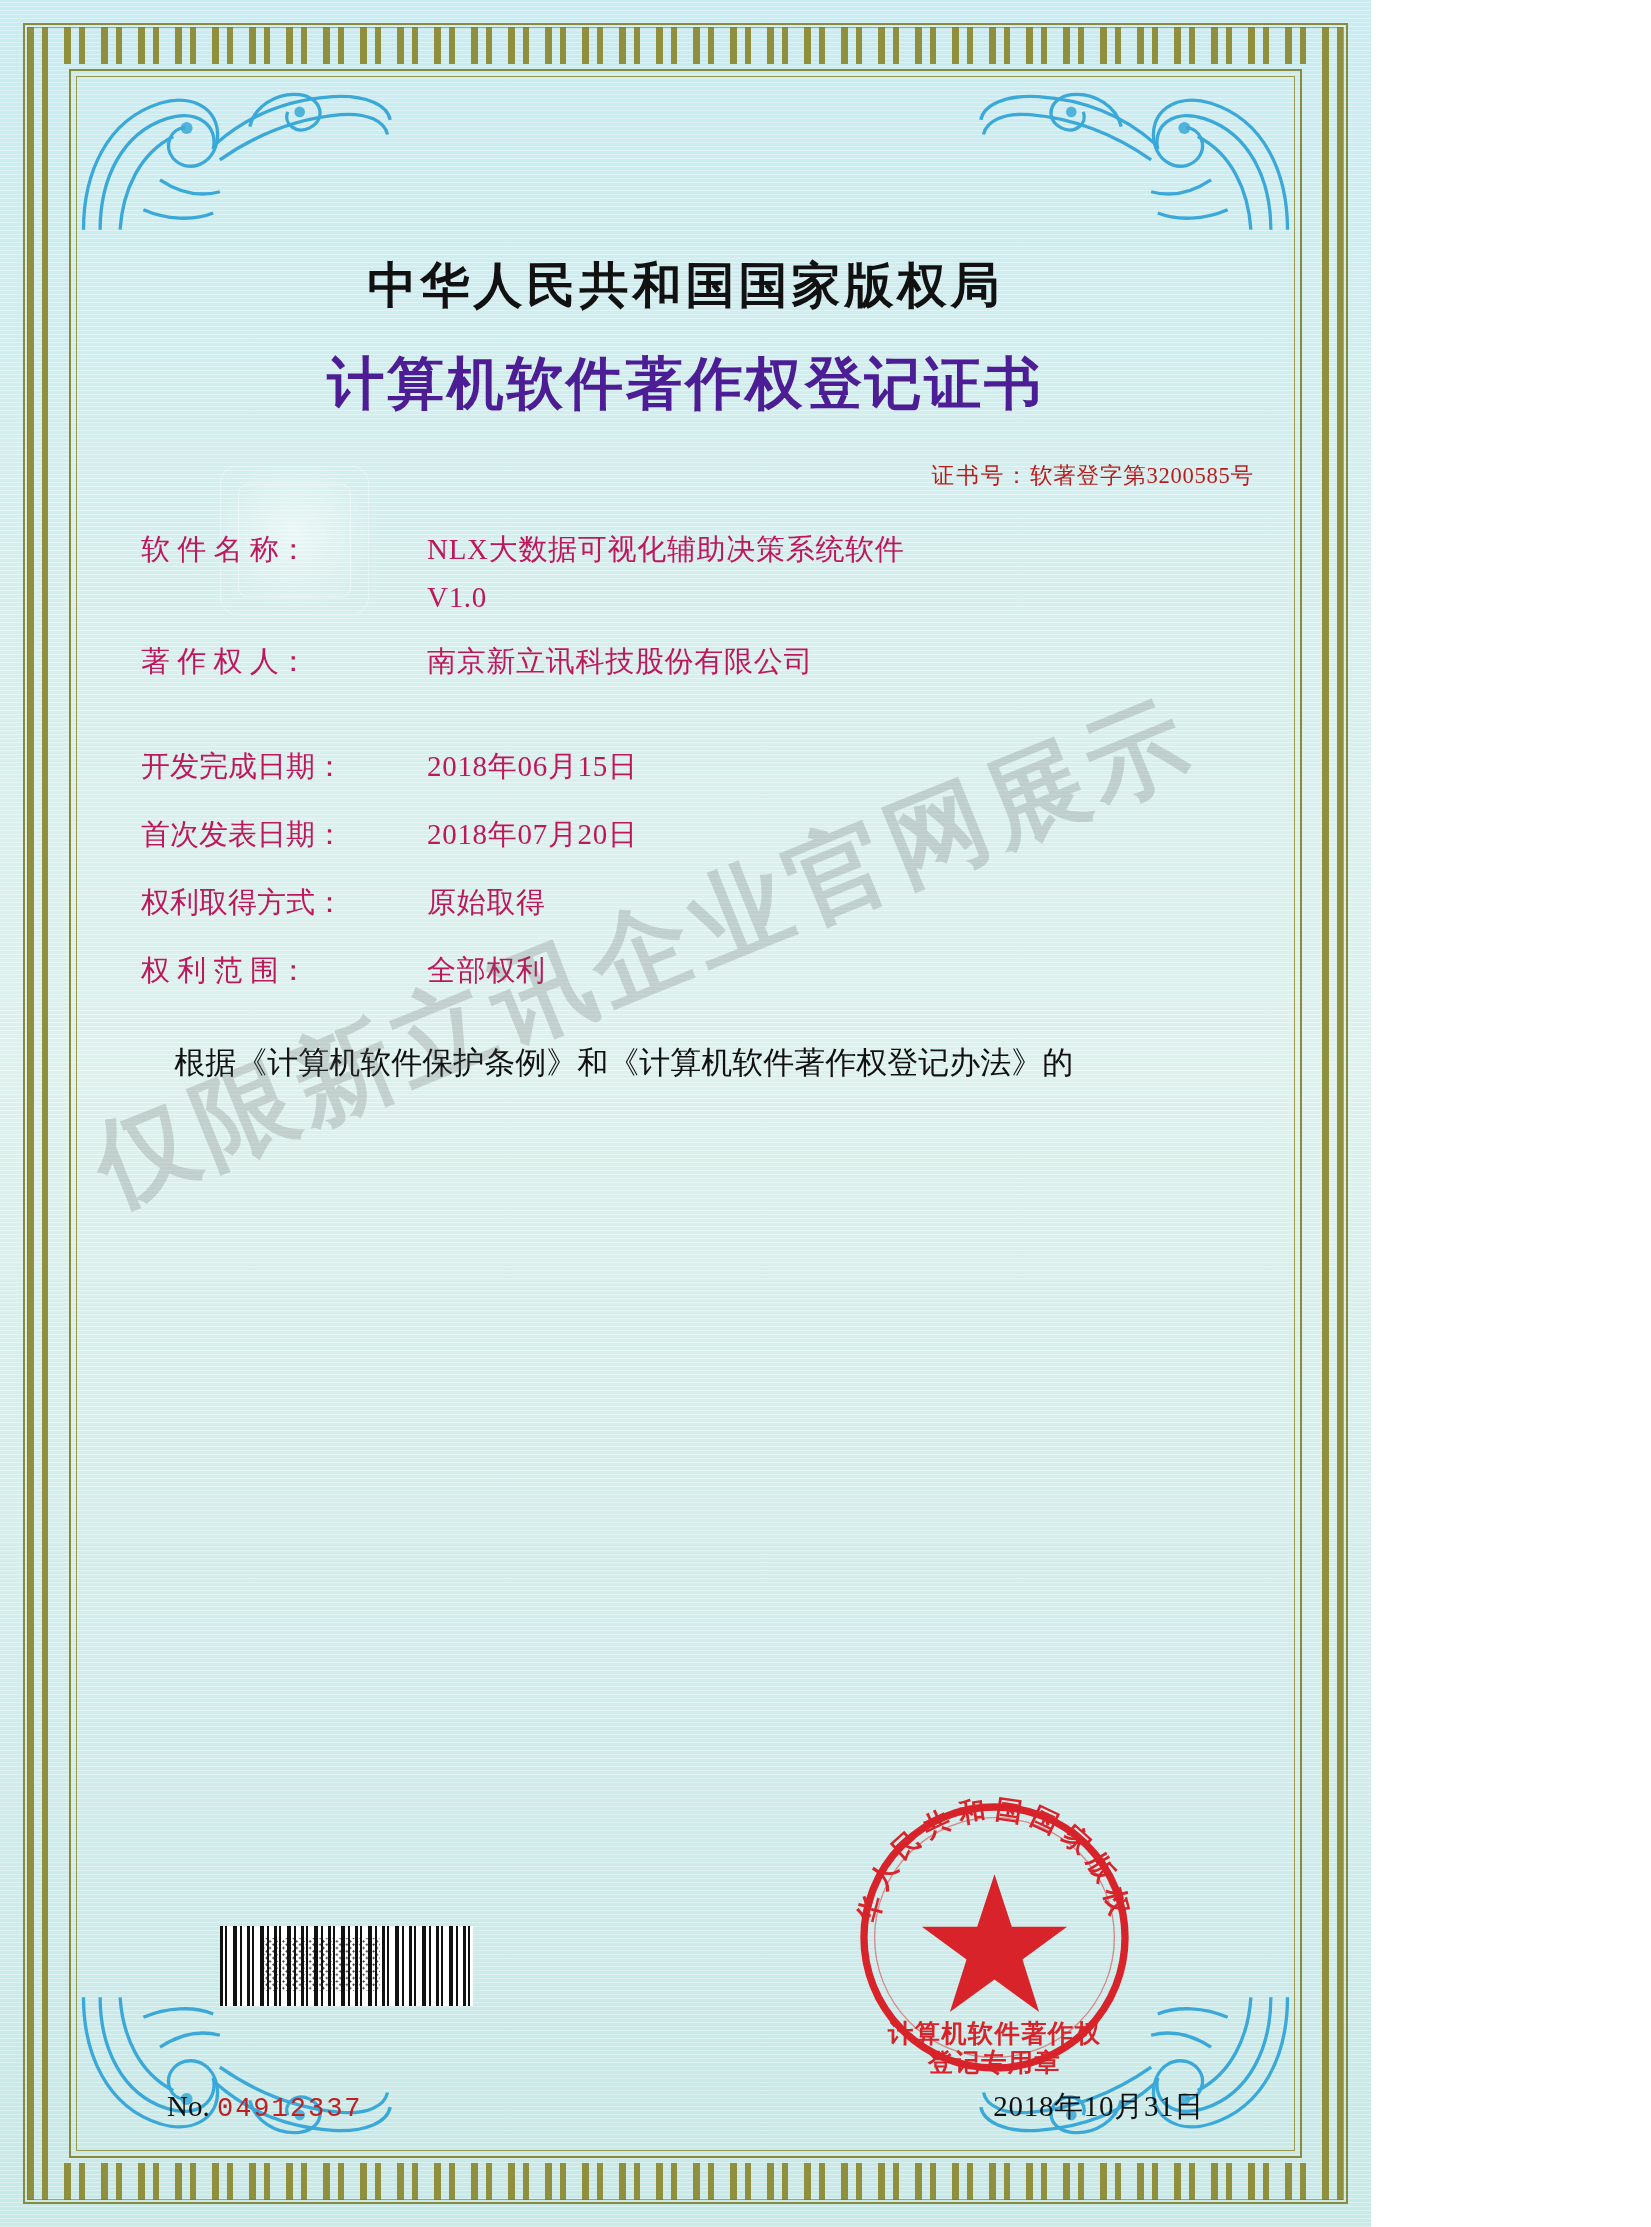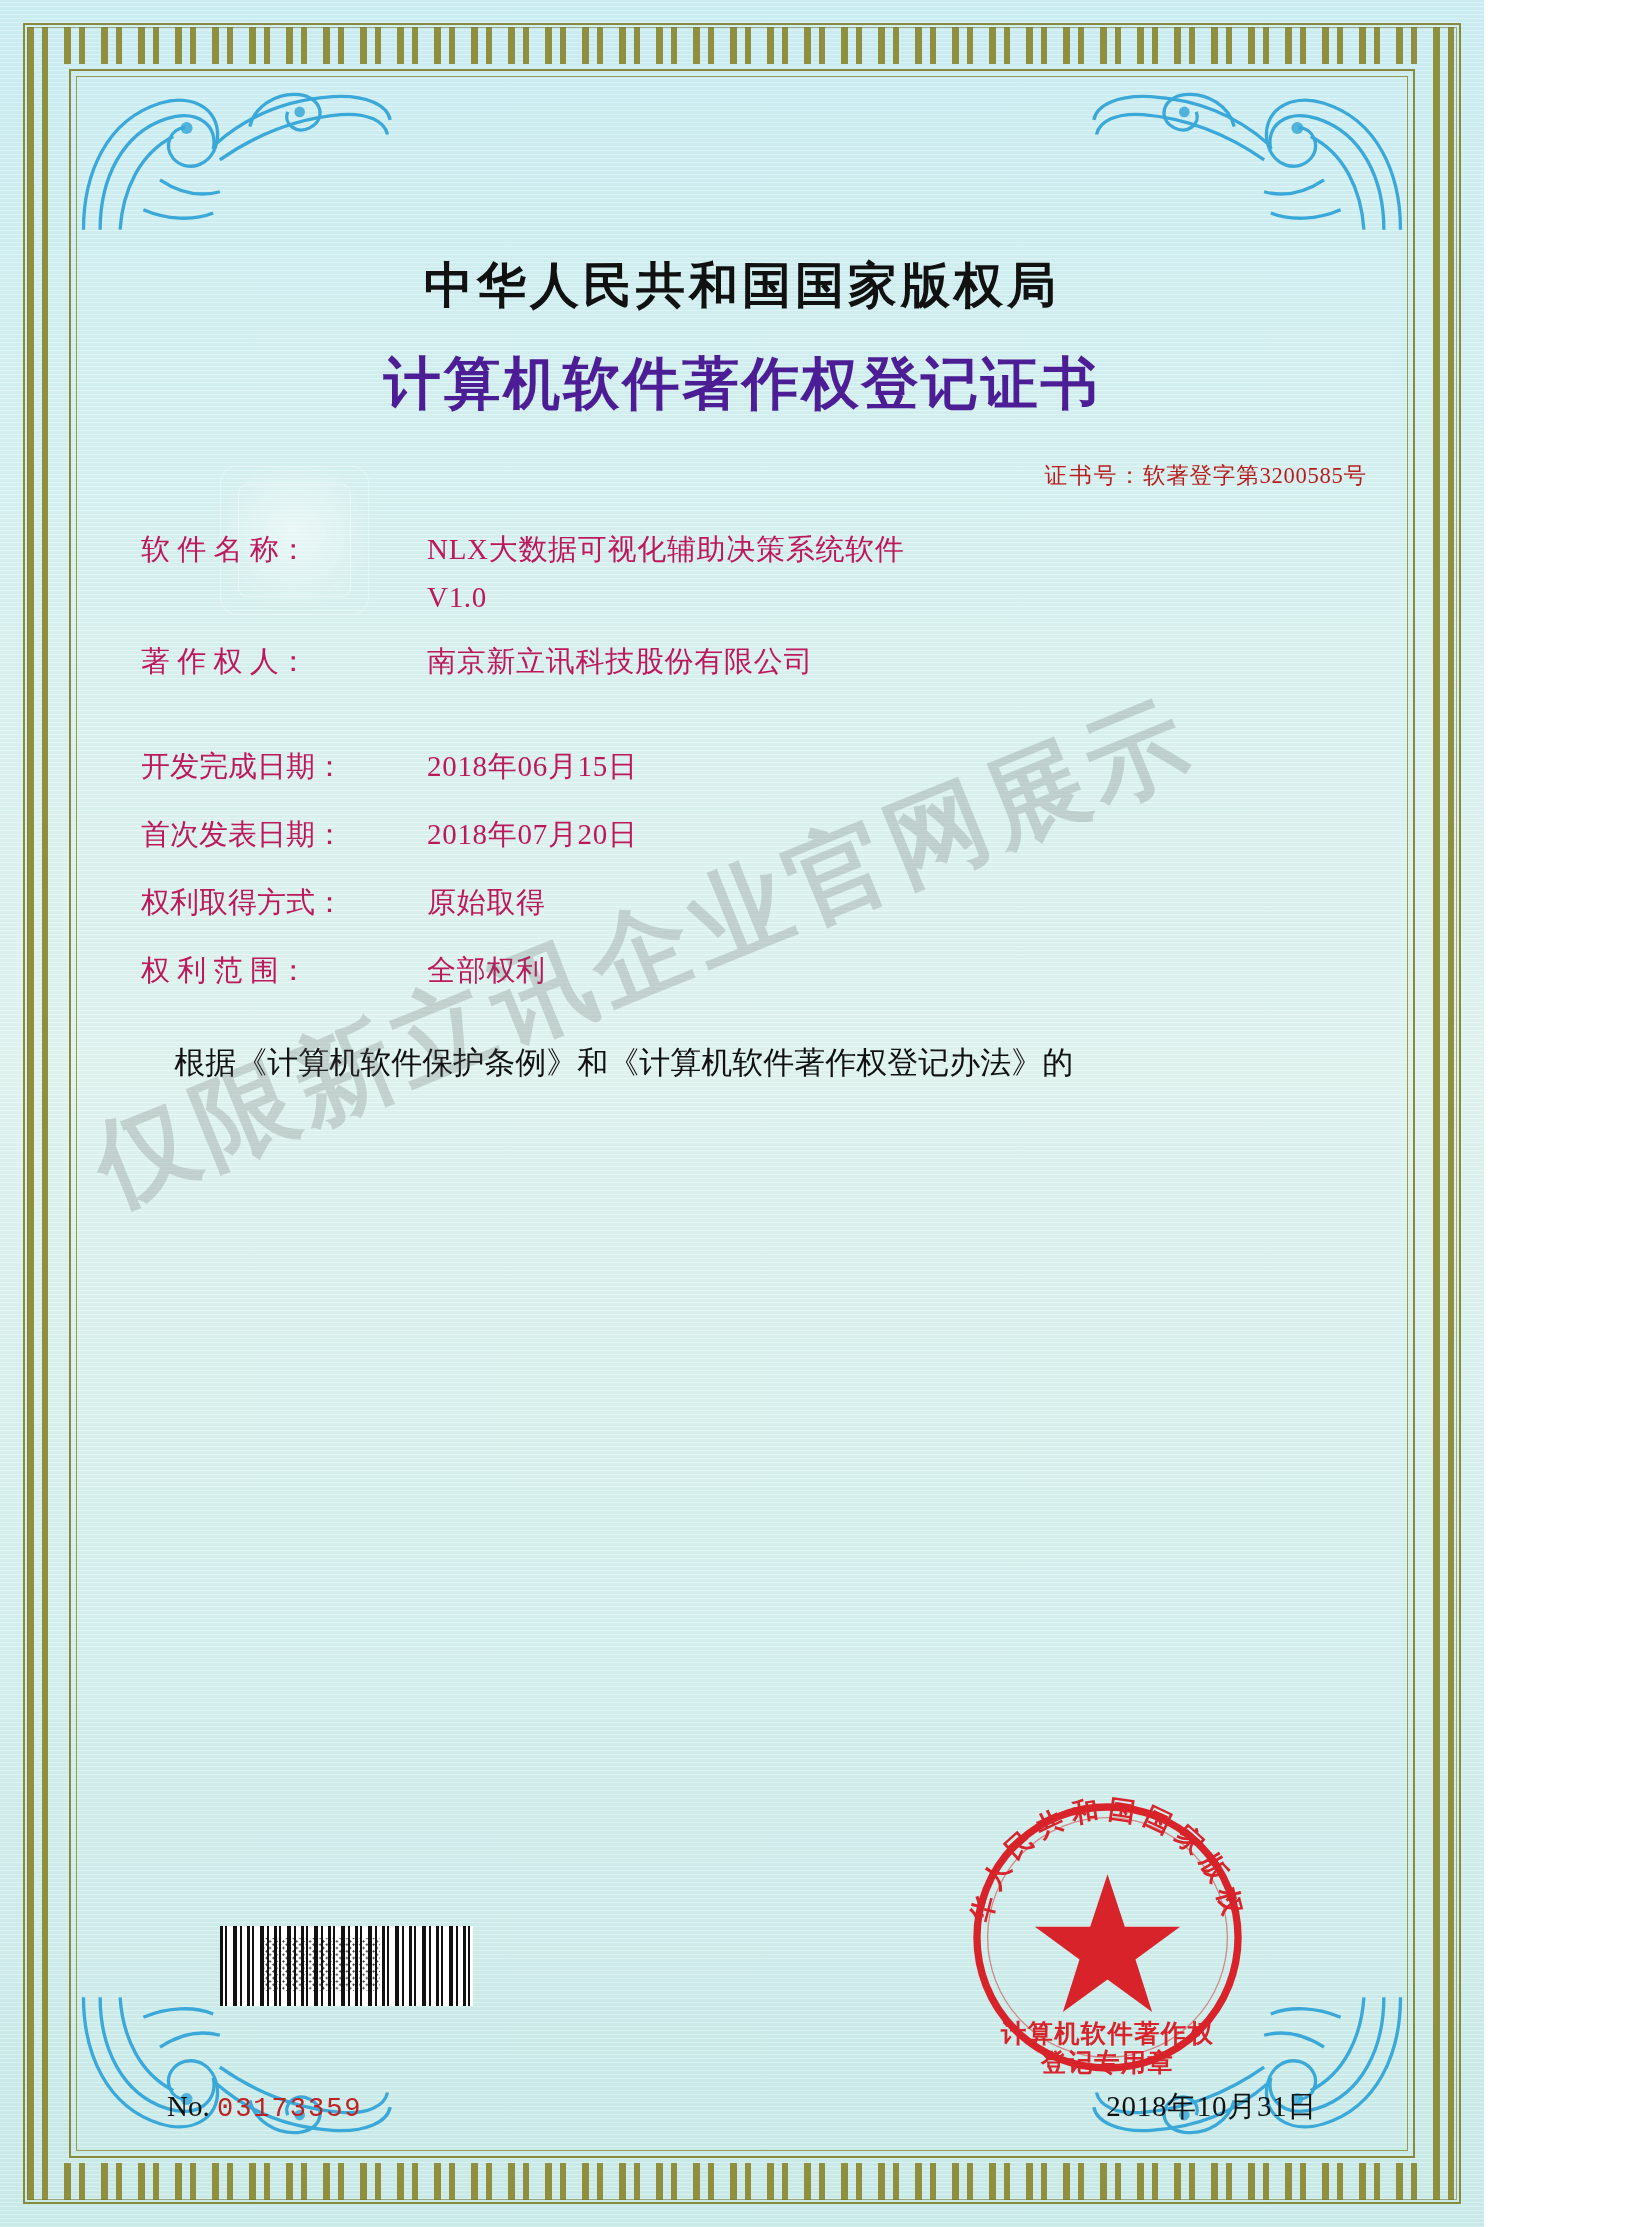--- a/index.html
+++ b/index.html
@@ -5,21 +5,21 @@
   html, body {
     margin: 0;
     padding: 0;
     background: #ffffff;
   }
   body {
     font-family: "Liberation Serif", "DejaVu Serif", serif;
   }
   .page {
     position: relative;
-    width: 1484px;
+    width: 1371px;
     height: 2227px;
     background: #d9f2f2;
     overflow: hidden;
   }
   
   .paper-bg {
     position: absolute;
     inset: 0;
     background:
       linear-gradient(180deg, #cdeef3 0%, #d8f1f0 22%, #e2f4ef 48%, #d7f0ee 72%, #cbebe9 100%);
@@ -406,21 +406,21 @@
       </text>
       <polygon fill="#d8232a" points="235,140 261,219 344,219 277,268 302,347 235,298 168,347 193,268 126,219 209,219"></polygon>
       <text x="235" y="392" text-anchor="middle" font-family="'Liberation Serif','DejaVu Serif',serif" font-size="38" font-weight="bold" fill="#d8232a" letter-spacing="2">计算机软件著作权</text>
       <text x="235" y="436" text-anchor="middle" font-family="'Liberation Serif','DejaVu Serif',serif" font-size="38" font-weight="bold" fill="#d8232a" letter-spacing="2">登记专用章</text>
     </svg>
   </div>
 
   <div class="footer">
     <div>
       <span class="no-label">No.</span>
-      <span class="no-value">03173359</span>
+      <span class="no-value">04912337</span>
     </div>
     <div class="date">2018年10月31日</div>
   </div>
 
   <div class="watermark">
     <div class="wm-text">仅限新立讯企业官网展示</div>
   </div>
 
 </div>
 

